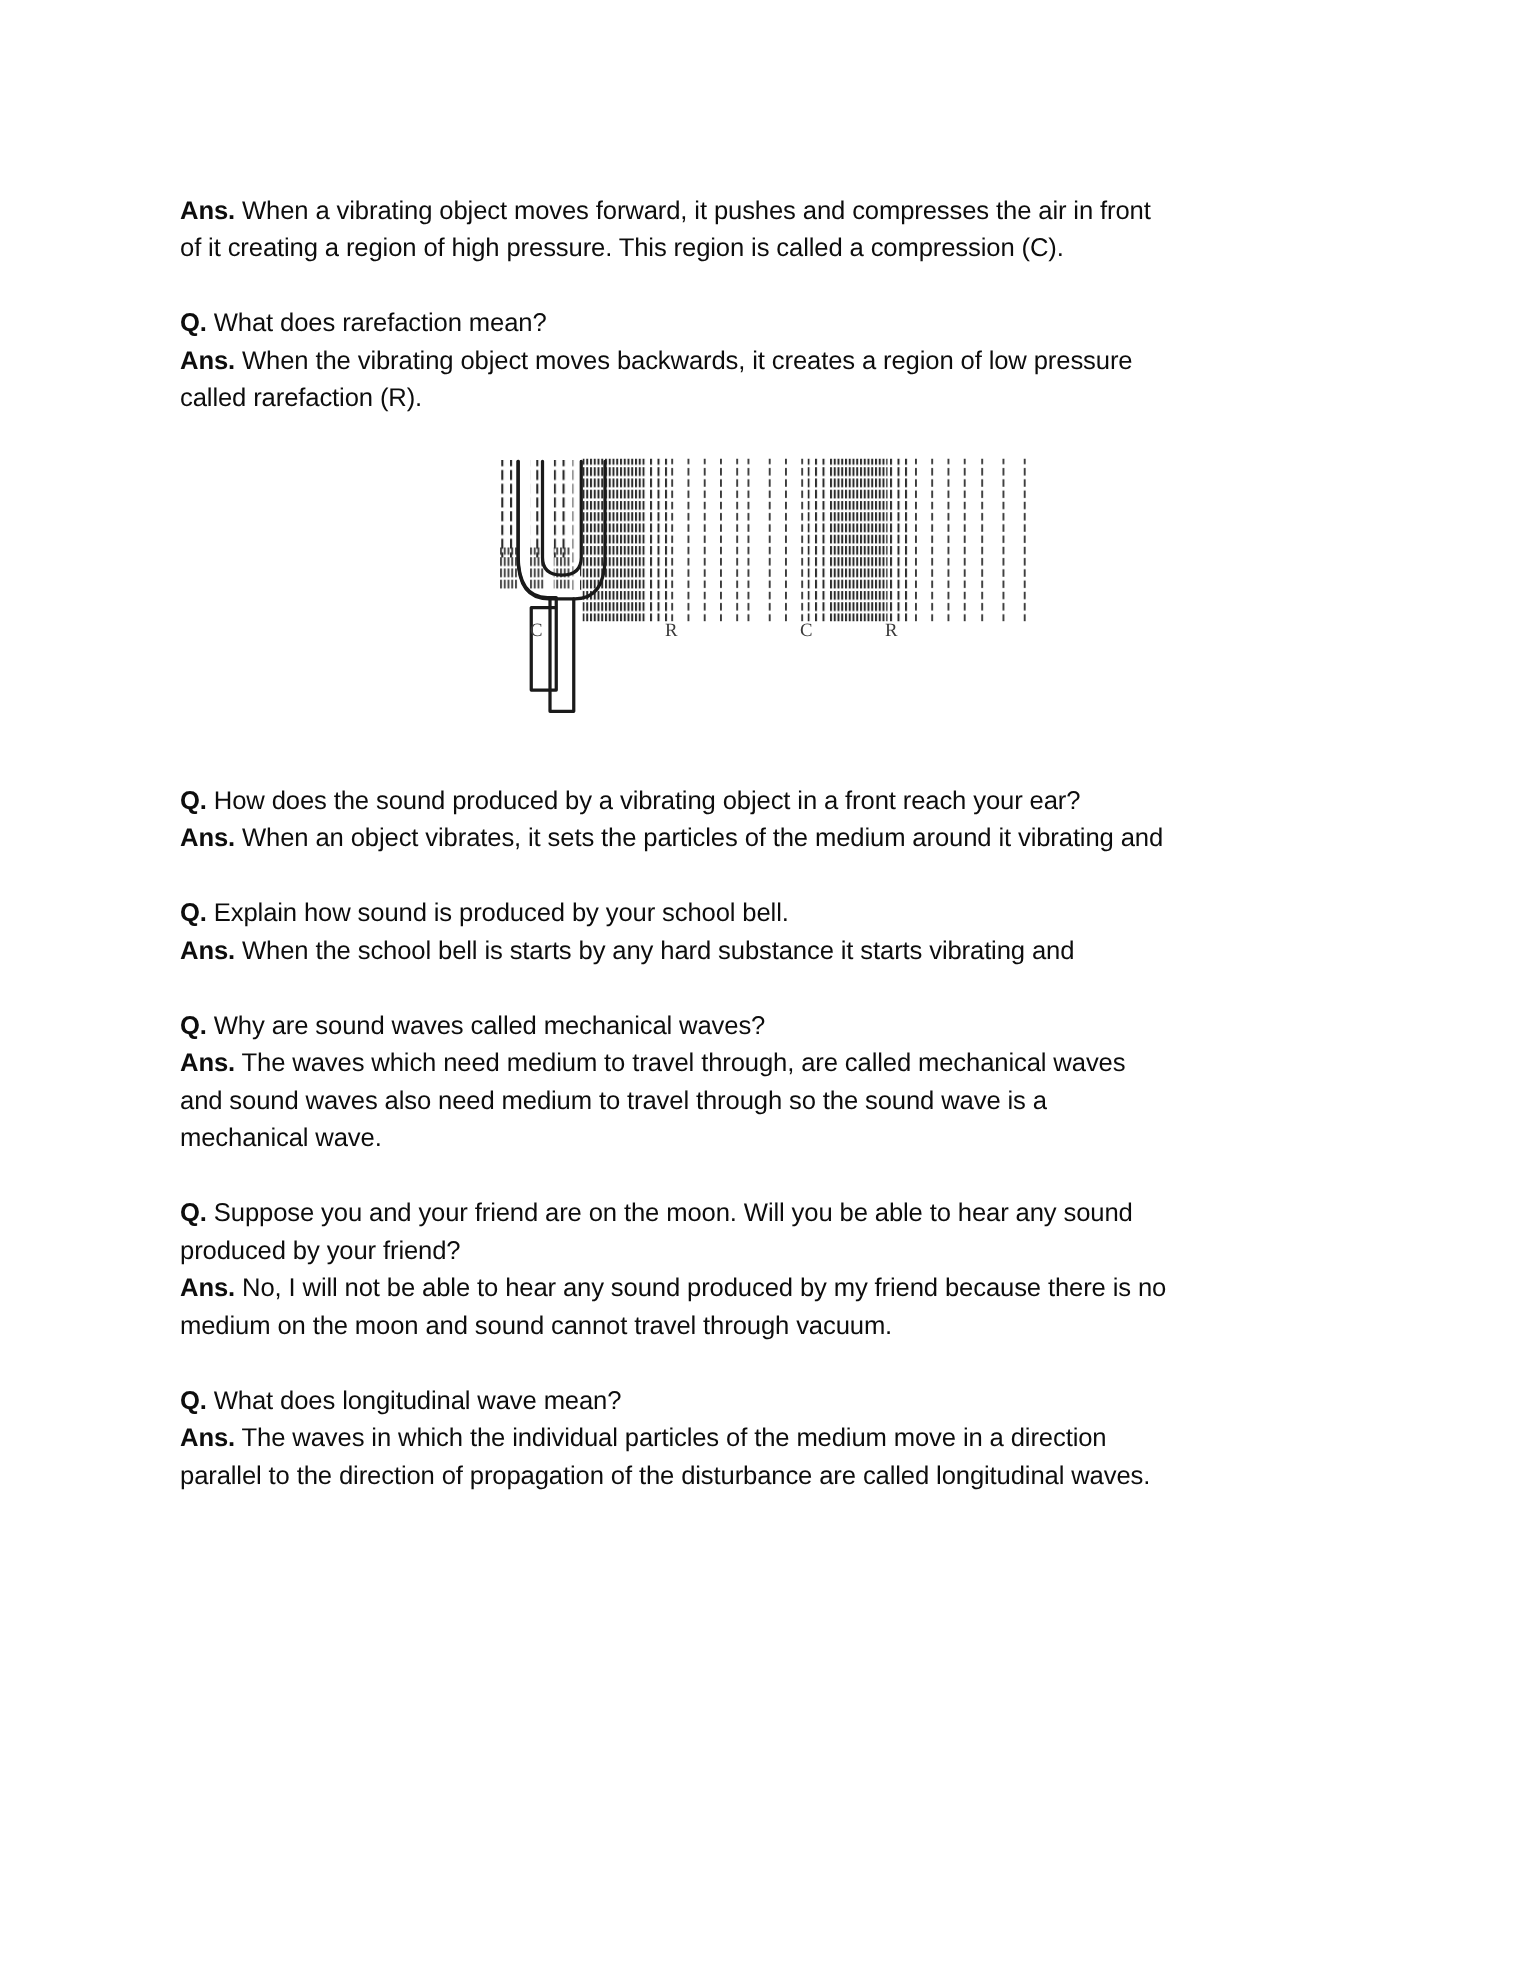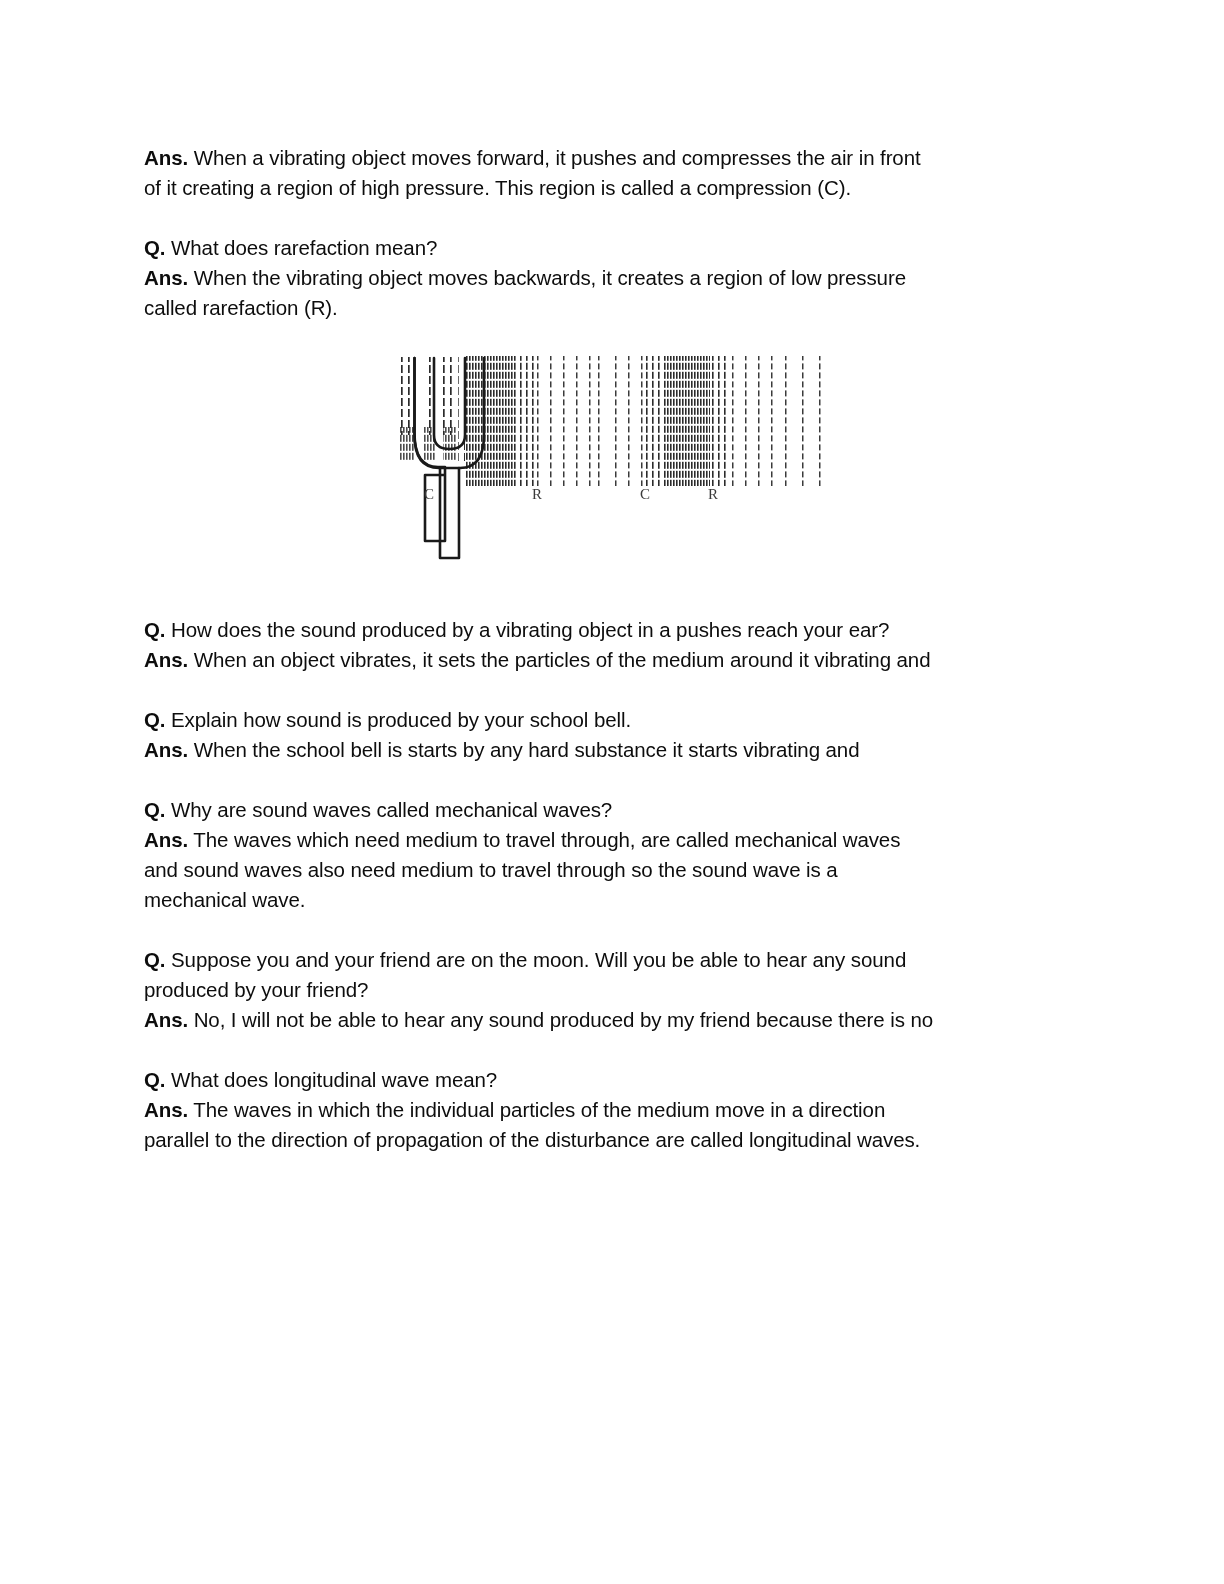--- a/index.html
+++ b/index.html
@@ -25,21 +25,21 @@
   }
 
   .content {
     position: absolute;
     left: 144px;
     top: 139px;
     width: 920px;
   }
 
   .qa-block {
-    margin: 4px 0 30px 0;
+    margin: 15px 0 30px 0;
   }
   .qa-block:last-child { margin-bottom: 0; }
 
   .line {
     font-size: 20.5px;
     line-height: 30px;
     letter-spacing: -0.1px;
     color: #0d0d0d;
   }
 
@@ -180,40 +180,41 @@
 
       <div class="figure-labels">
         <span class="fig-label" style="left:30px">C</span>
         <span class="fig-label" style="left:138px">R</span>
         <span class="fig-label" style="left:246px">C</span>
         <span class="fig-label" style="left:314px">R</span>
       </div>
     </div>
 
     <div class="qa-block">
-      <div class="line"><span class="lead">Q.</span><span> How does the sound produced by a vibrating object in a pushes reach your ear?</span></div>
+      <div class="line"><span class="lead">Q.</span><span> How does the sound produced by a vibrating object in a front reach your ear?</span></div>
       <div class="line"><span class="lead">Ans.</span><span> When an object vibrates, it sets the particles of the medium around it vibrating and</span></div>
     </div>
 
     <div class="qa-block">
       <div class="line"><span class="lead">Q.</span><span>  Explain how sound is produced by your school bell.</span></div>
       <div class="line"><span class="lead">Ans.</span><span> When the school bell is starts by any hard substance it starts vibrating and</span></div>
     </div>
 
     <div class="qa-block">
       <div class="line"><span class="lead">Q.</span><span> Why are sound waves called mechanical waves?</span></div>
       <div class="line"><span class="lead">Ans.</span><span> The waves which need medium to travel through, are called mechanical waves</span></div>
       <div class="line"><span class="lead"></span><span>and sound waves also need medium to travel through so the sound wave is a</span></div>
       <div class="line"><span class="lead"></span><span>mechanical wave.</span></div>
     </div>
 
     <div class="qa-block">
       <div class="line"><span class="lead">Q.</span><span> Suppose you and your friend are on the moon. Will you be able to hear any sound</span></div>
       <div class="line"><span class="lead"></span><span>produced by your friend?</span></div>
       <div class="line"><span class="lead">Ans.</span><span> No, I will not be able to hear any sound produced by my friend because there is no</span></div>
+      <div class="line"><span class="lead"></span><span>medium on the moon and sound cannot travel through vacuum.</span></div>
     </div>
 
     <div class="qa-block">
       <div class="line"><span class="lead">Q.</span><span> What does longitudinal wave mean?</span></div>
       <div class="line"><span class="lead">Ans.</span><span> The waves in which the individual particles of the medium move in a direction</span></div>
       <div class="line"><span class="lead"></span><span>parallel to the direction of propagation of the disturbance are called longitudinal waves.</span></div>
     </div>
 
 
   </div>

